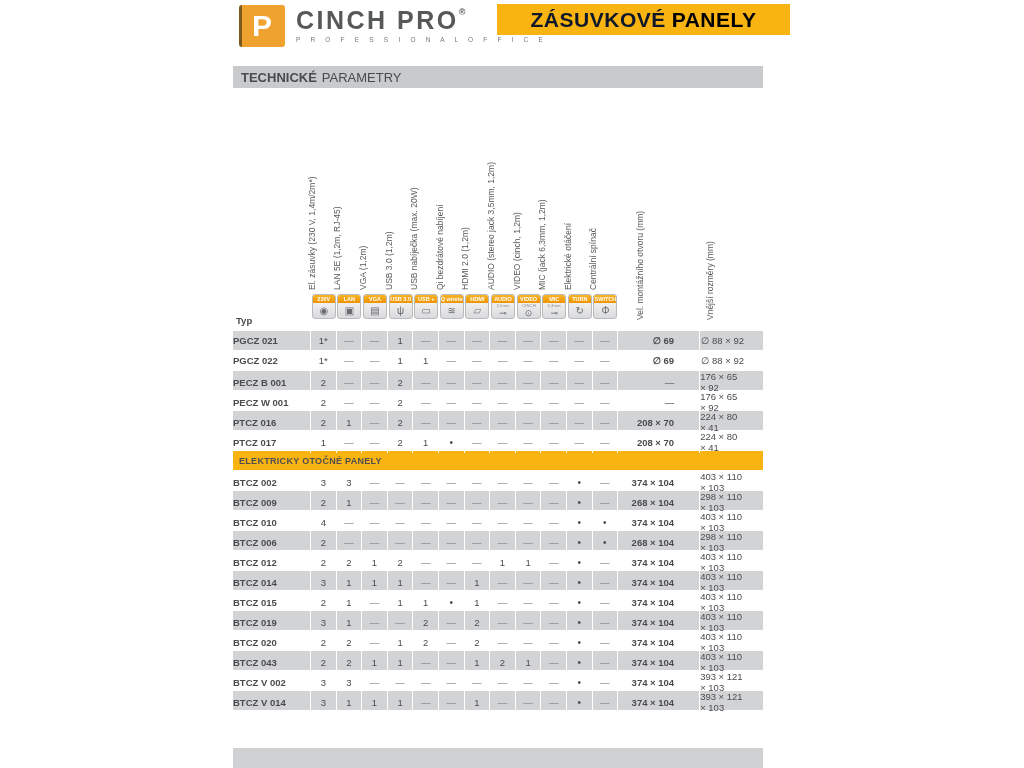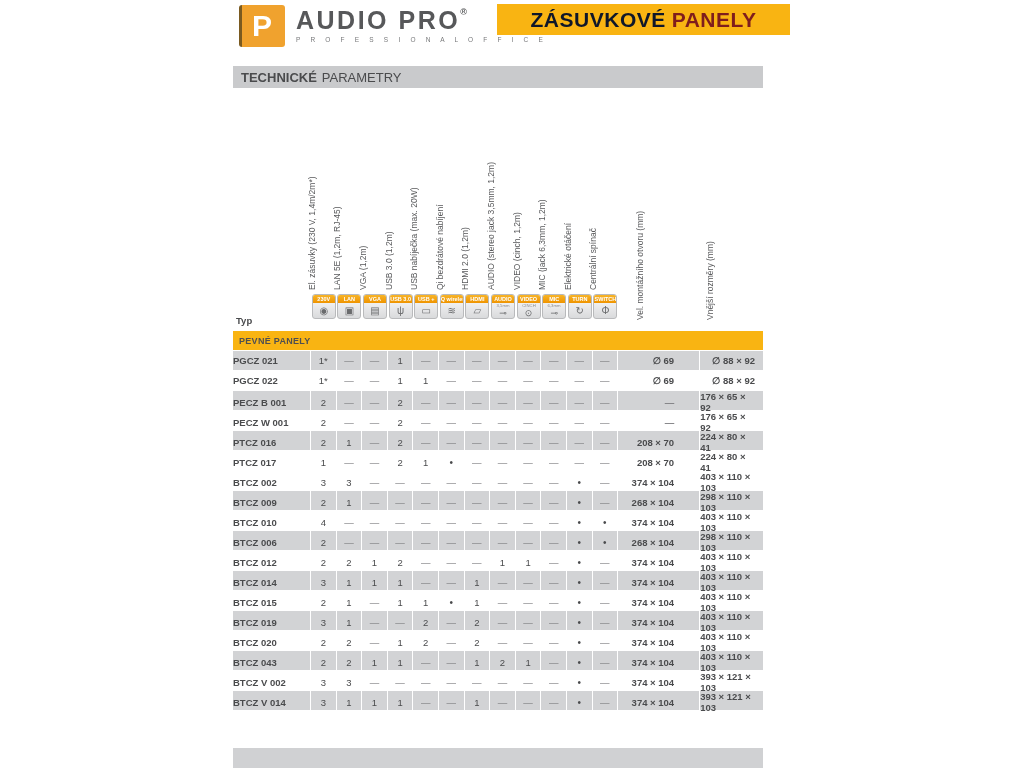--- a/index.html
+++ b/index.html
@@ -14,21 +14,21 @@
   #logo .pletter { color:#fff; font-size:30px; font-weight:bold; line-height:1; }
   #brand-text { left:296px; top:8px; }
   #brand-name { font-size:25px; font-weight:600; letter-spacing:2.5px; color:#57585a; line-height:1; white-space:nowrap; }
   #brand-reg { font-size:9px; vertical-align:14px; letter-spacing:0; color:#57585a; }
   #brand-tagline { margin-top:3px; font-size:6.5px; letter-spacing:4.2px; color:#77787a; white-space:nowrap; }
 
   #banner { left:497px; top:4px; width:293px; height:31px; background:#f9b412;
             display:flex; align-items:center; justify-content:center;
             font-size:21px; font-weight:bold; letter-spacing:0.5px; white-space:nowrap; }
   #banner .dark { color:#0f172a; }
-  #banner .light { color:#7f1d1d; margin-left:6px; }
+  #banner .light { color:#000000; margin-left:6px; }
 
   #techbar { left:233px; top:66px; width:530px; height:22px; background:#c9cacc;
              display:flex; align-items:center; padding-left:8px; font-size:13px; color:#4a4b4d; }
   #techbar .b { font-weight:bold; }
   #techbar .r { font-weight:normal; margin-left:5px; }
 
   
   .vlabel { position:absolute; width:175px; height:12px; font-size:8.5px; color:#58595b;
             white-space:nowrap; transform:rotate(-90deg); transform-origin:0 100%; line-height:12px; }
 
@@ -51,32 +51,32 @@
   .row { height:19px; margin-bottom:1px; display:grid;
          grid-template-columns:78px repeat(12,25.6px) 82px 1fr; align-items:center; }
   .row.gray { background:#d2d3d5; }
   .row.white { background:#ffffff; }
   .cell { height:100%; display:flex; align-items:center; justify-content:center;
           border-right:1px solid #fff; font-size:9.5px; color:#4a4b4d; }
   .cell.typ { justify-content:flex-start; padding-left:0; font-weight:bold; }
   .cell.dash { color:#808184; }
   .cell.dot { font-size:10px; }
   .cell.hole { justify-content:flex-end; padding-right:25px; font-weight:bold; }
-  .cell.dims { justify-content:flex-end; padding-right:8px; font-weight:bold; border-right:none; }
+  .cell.dims { justify-content:flex-end; padding-right:19px; font-weight:normal; border-right:none; }
 
   #footerbar { left:233px; top:748px; width:530px; height:20px; background:#d0d1d3; }
 </style>
 </head>
 <body>
 
 <div class="abs" id="logo">
   <span class="pletter">P</span>
 </div>
 <div class="abs" id="brand-text">
-  <div id="brand-name"><span>AUDIO PRO</span><span id="brand-reg">®</span></div>
+  <div id="brand-name"><span>CINCH PRO</span><span id="brand-reg">®</span></div>
   <div id="brand-tagline">P R O F E S S I O N A L   O F F I C E</div>
 </div>
 
 <div class="abs" id="banner">
   <span class="dark">ZÁSUVKOVÉ</span>
   <span class="light">PANELY</span>
 </div>
 
 <div class="abs" id="techbar">
   <span class="b">TECHNICKÉ</span>
@@ -149,21 +149,20 @@
     </div>
     <div class="chip" style="left: 593.4px; top: 294px;">
       <div class="band">SWITCH</div>
       <div class="glyph nosub">Φ</div>
     </div>
   </div>
 
 <div class="abs" id="typ-label">Typ</div>
 
 <div class="abs" id="table">
-    <div class="secrow">PEVNÉ PANELY</div>
     <div class="row gray">
       <div class="cell typ">PGCZ 021</div>
       <div class="cell">1*</div>
       <div class="cell dash">—</div>
       <div class="cell dash">—</div>
       <div class="cell">1</div>
       <div class="cell dash">—</div>
       <div class="cell dash">—</div>
       <div class="cell dash">—</div>
       <div class="cell dash">—</div>
@@ -252,20 +251,21 @@
       <div class="cell dot">•</div>
       <div class="cell dash">—</div>
       <div class="cell dash">—</div>
       <div class="cell dash">—</div>
       <div class="cell dash">—</div>
       <div class="cell dash">—</div>
       <div class="cell dash">—</div>
       <div class="cell hole">208 × 70</div>
       <div class="cell dims">224 × 80 × 41</div>
     </div>
+    <div class="secrow">ELEKTRICKY OTOČNÉ PANELY</div>
     <div class="row white">
       <div class="cell typ">BTCZ 002</div>
       <div class="cell">3</div>
       <div class="cell">3</div>
       <div class="cell dash">—</div>
       <div class="cell dash">—</div>
       <div class="cell dash">—</div>
       <div class="cell dash">—</div>
       <div class="cell dash">—</div>
       <div class="cell dash">—</div>

